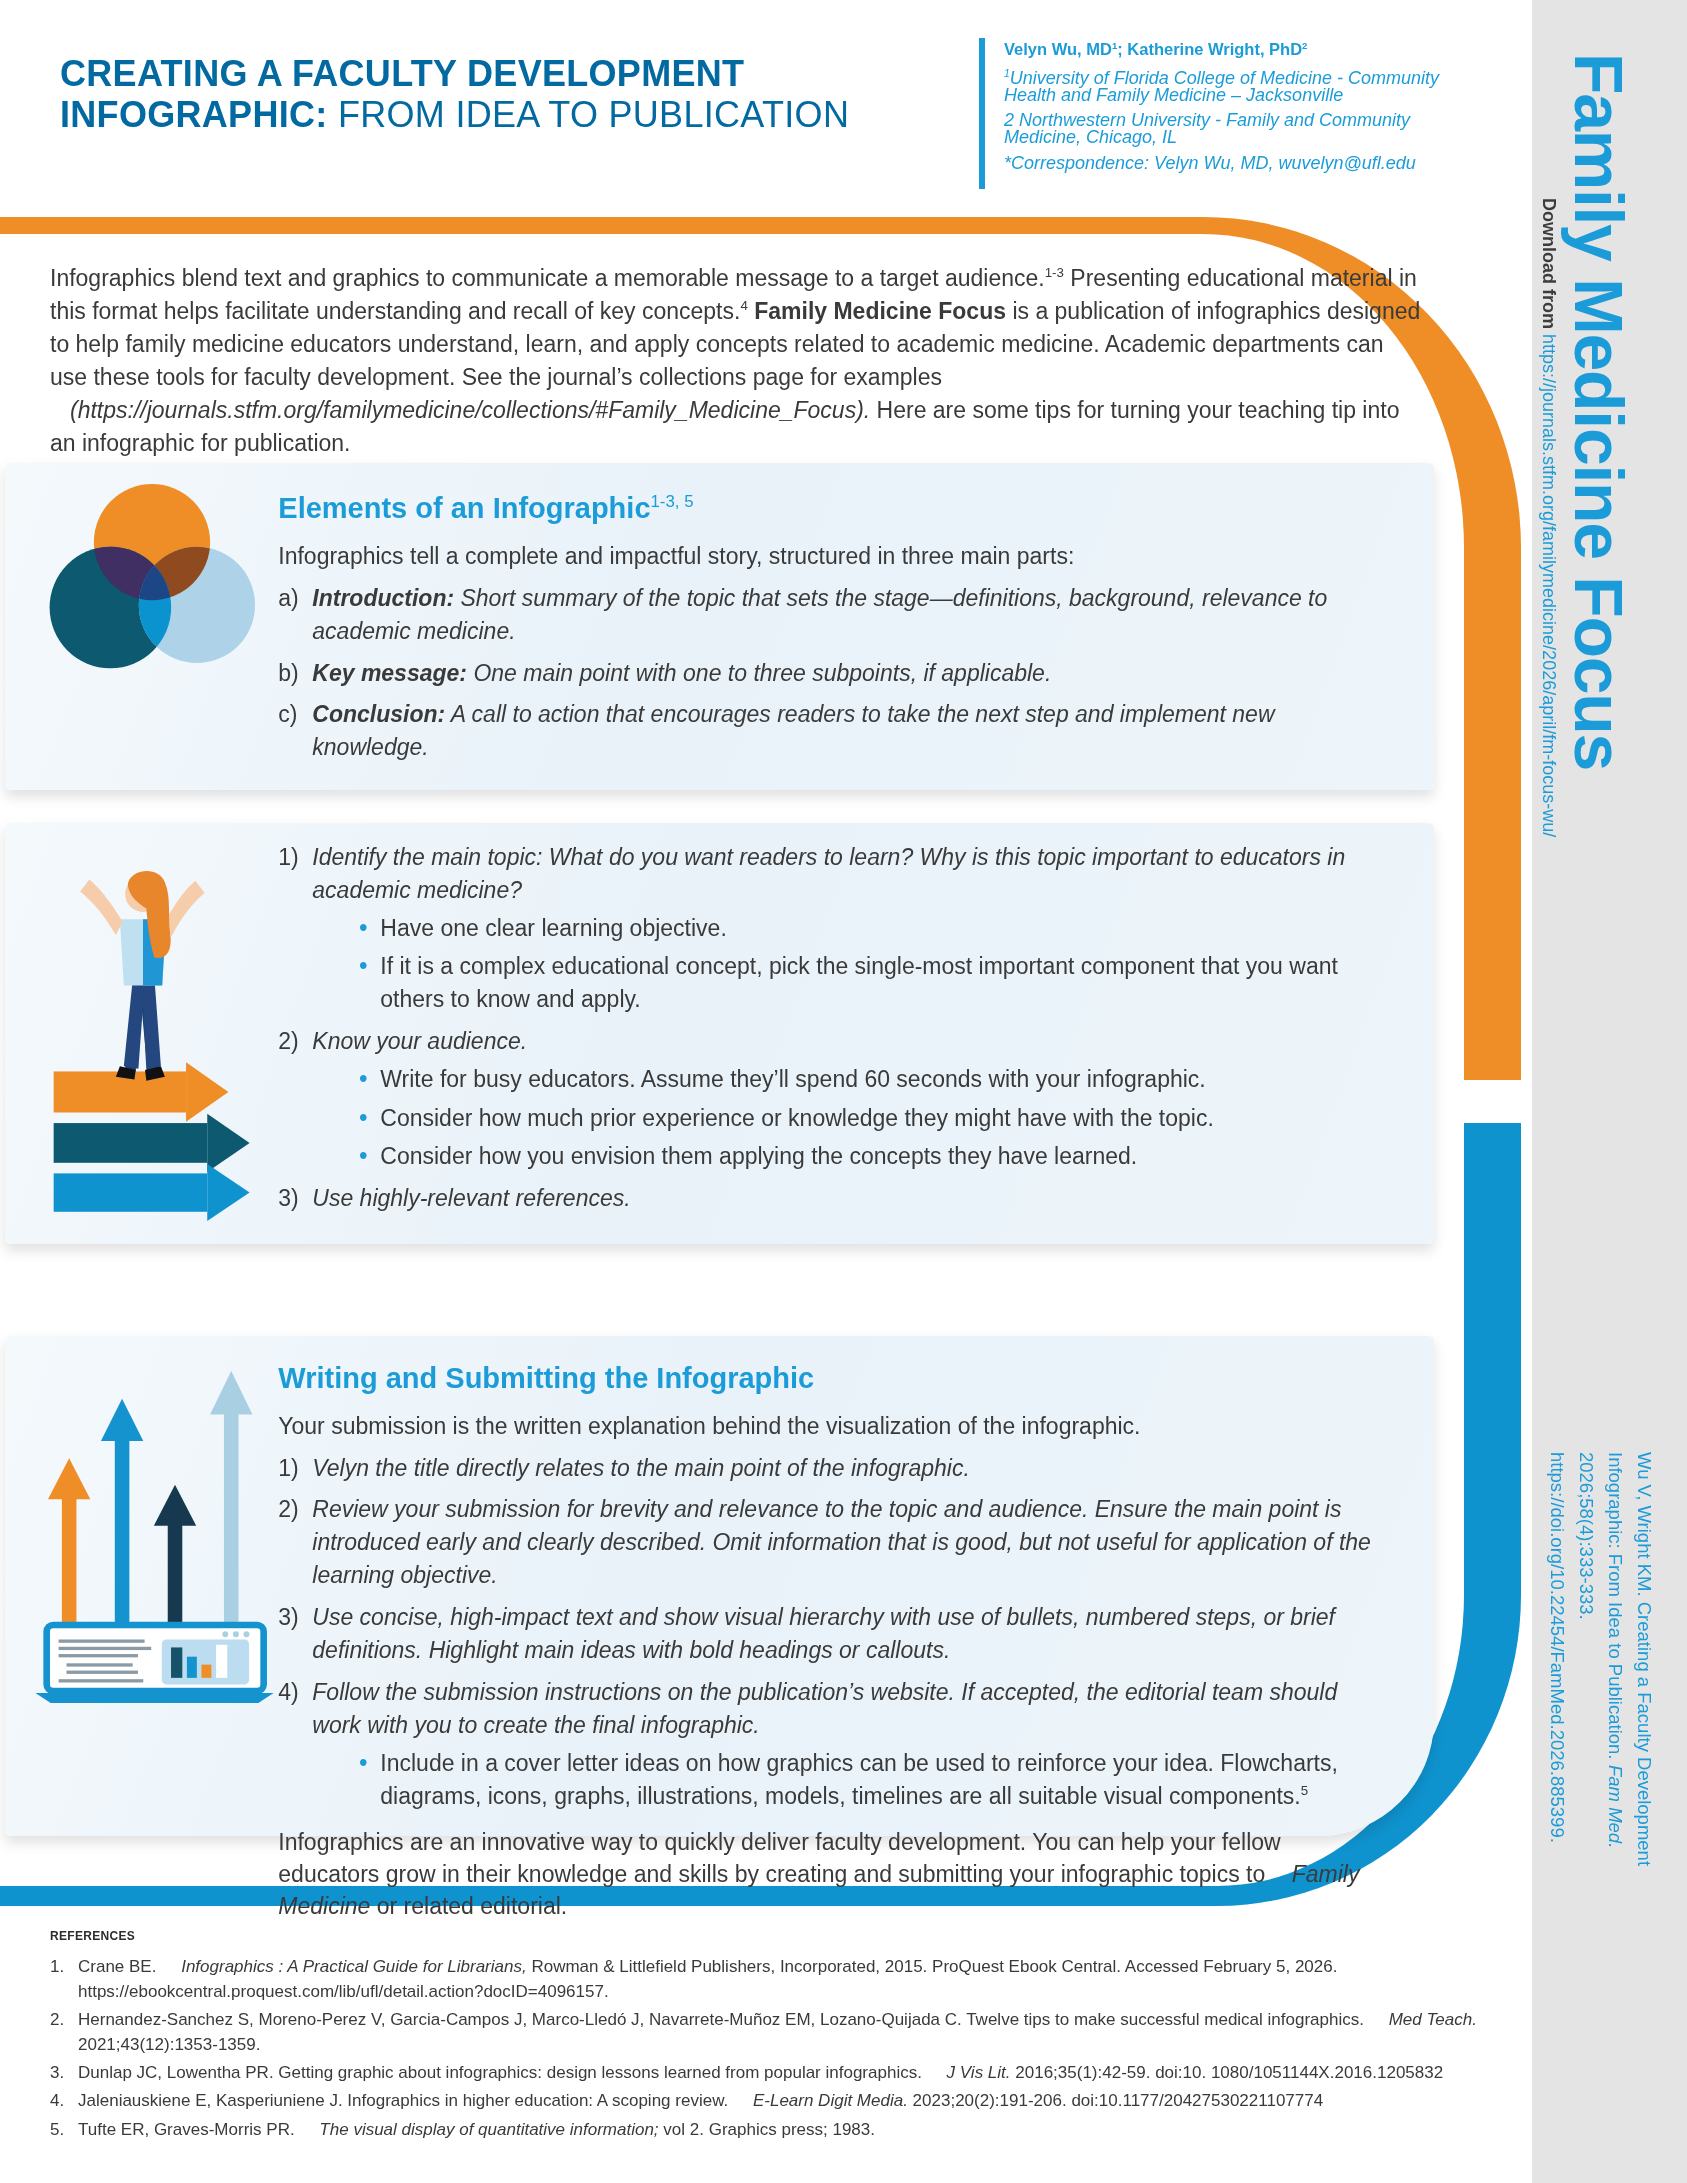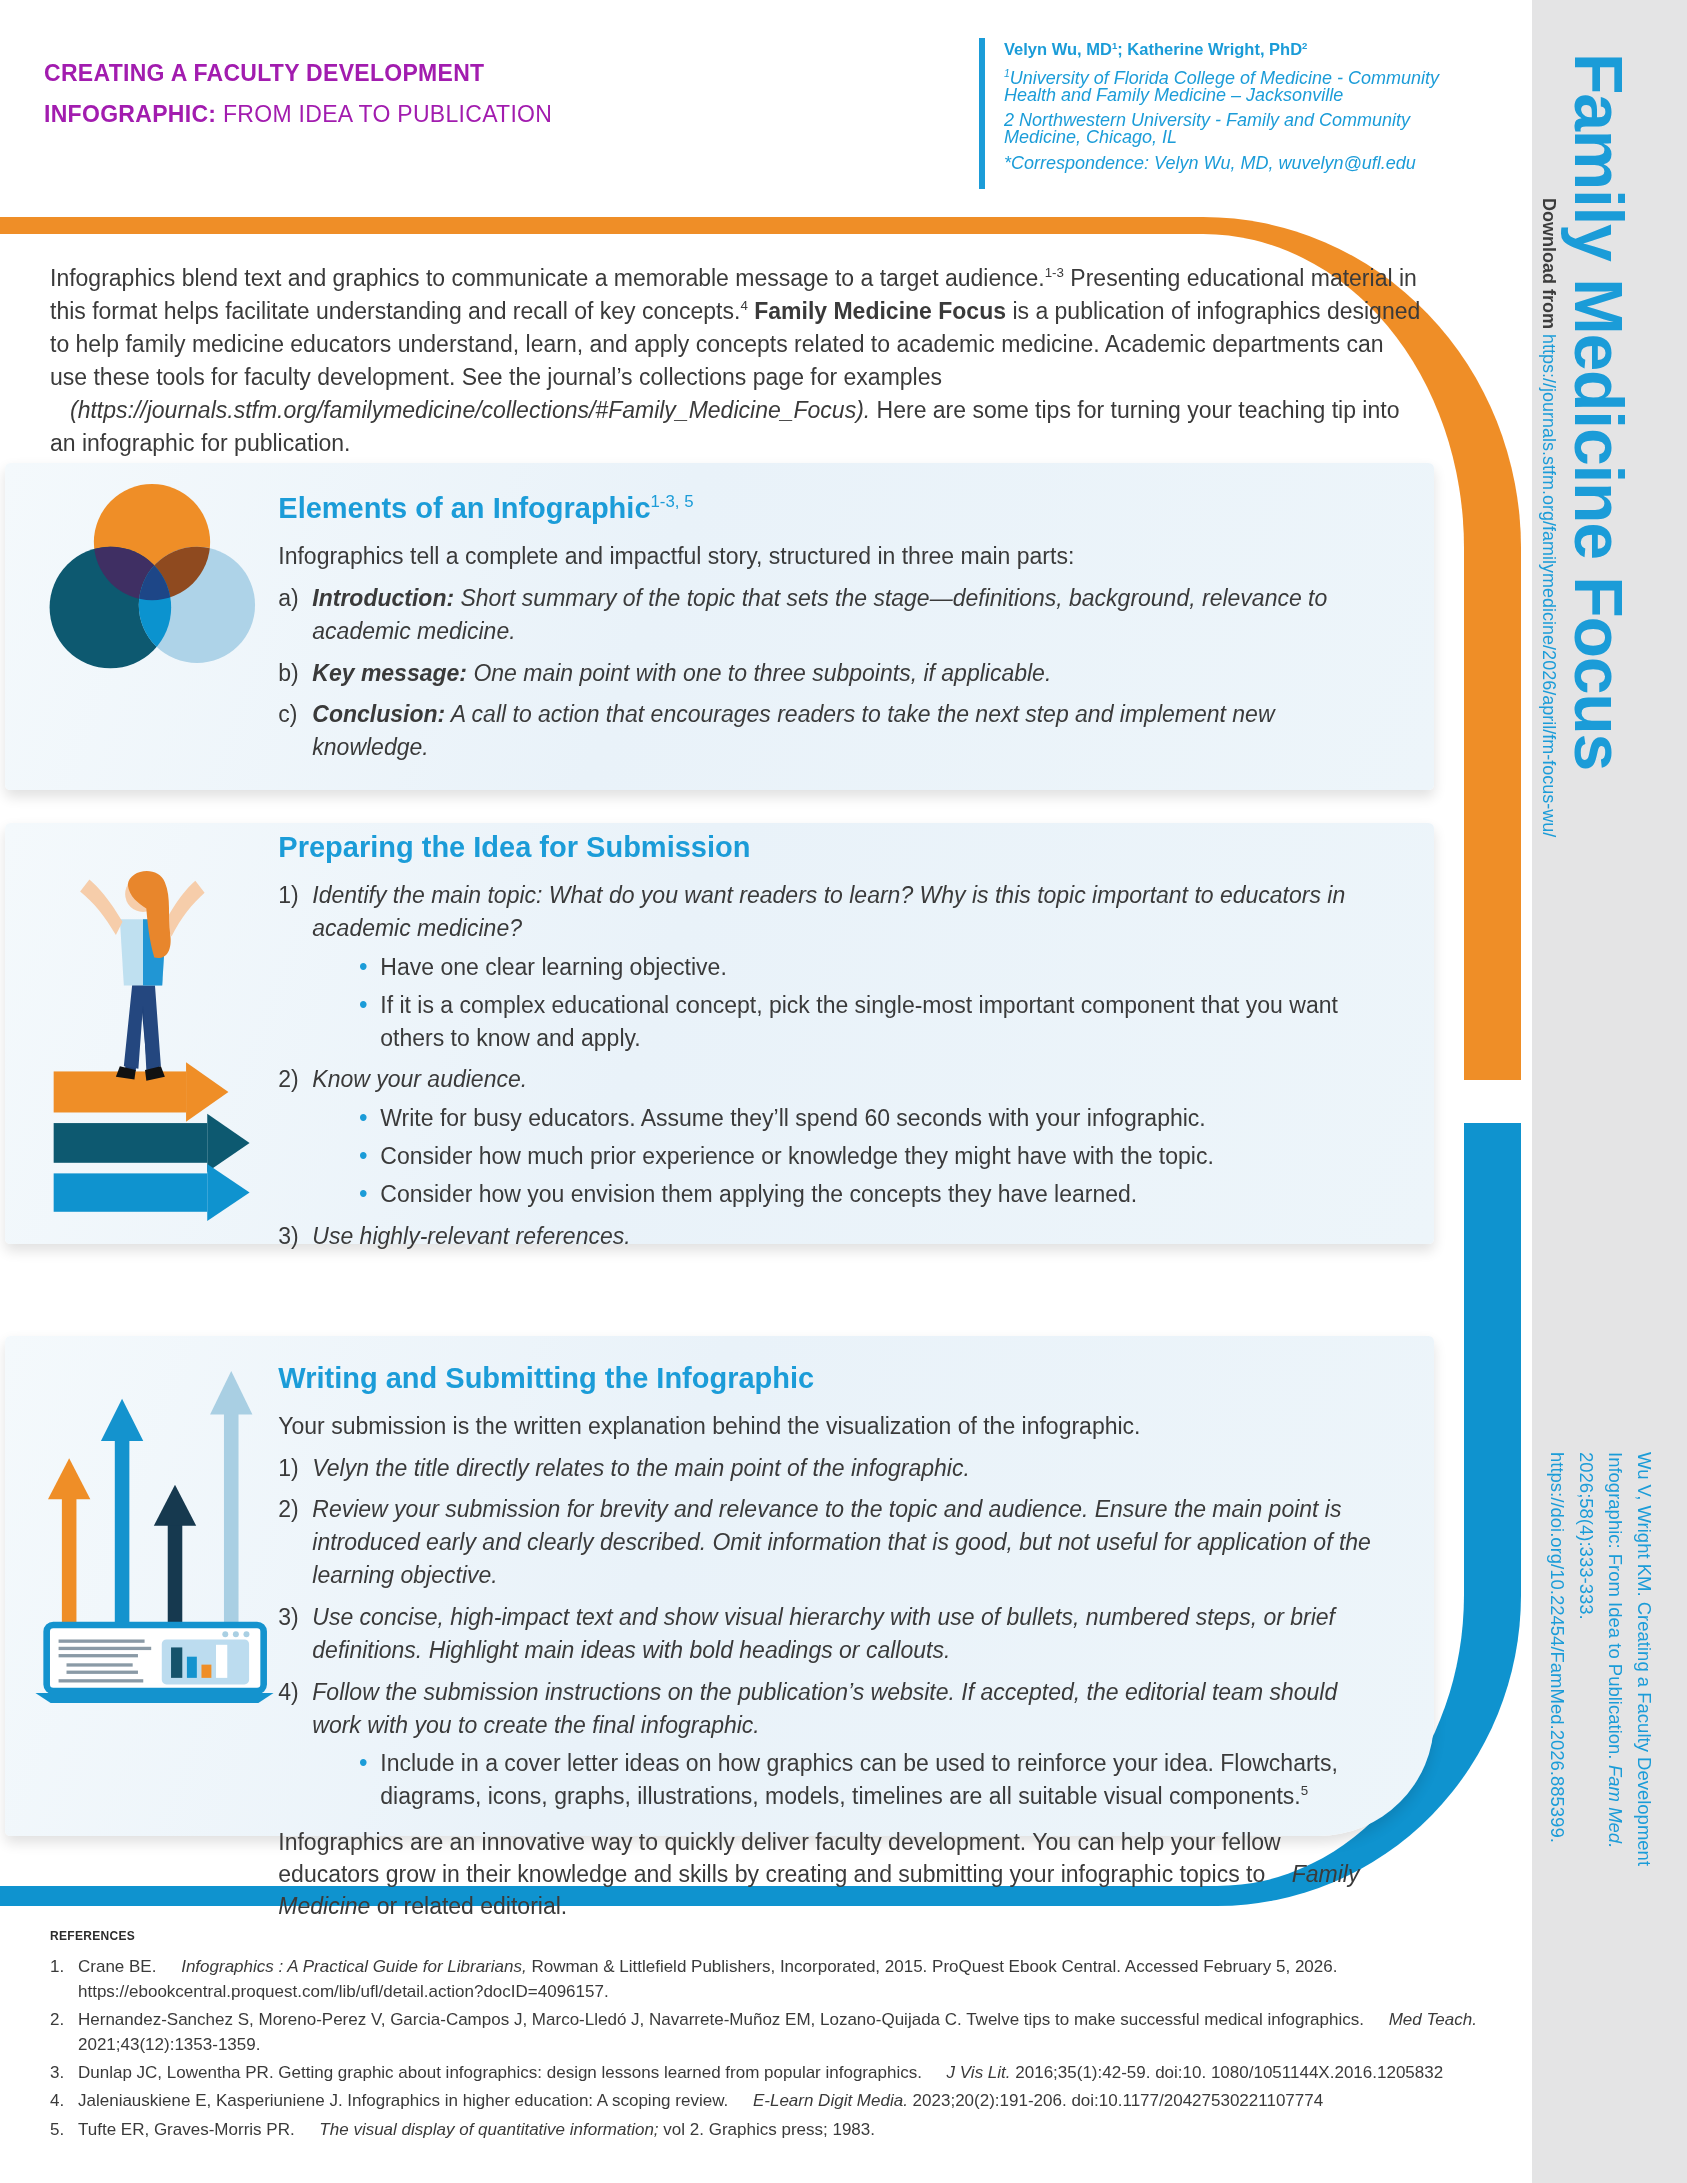--- a/index.html
+++ b/index.html
@@ -31,21 +31,21 @@
     border-top:17px solid #ef8e27; border-right:57px solid #ef8e27;
     border-top-right-radius:318px 331px;
   }
   .swoosh-blue {
     position:absolute; left:0; top:1123px; width:1521px; height:783px; box-sizing:border-box;
     border-bottom:20px solid #0f93cf; border-right:57px solid #0f93cf;
     border-bottom-right-radius:304px 311px;
   }
 
   
-  .page-title { position:absolute; left:44px; top:53px; font-size:23px; line-height:41px; color:#a21caf; letter-spacing:0.3px; }
+  .page-title { position:absolute; left:60px; top:53px; font-size:36px; line-height:41px; color:#0369a1; letter-spacing:0.3px; }
   .page-title .bold { font-weight:bold; }
   .author-rule { position:absolute; left:979px; top:38px; width:6px; height:151px; background:#1b9cd8; }
   .author-block { position:absolute; left:1004px; top:40px; width:437px; color:#1b9cd8; }
   .author-names { font-size:16.5px; font-weight:bold; margin:0 0 10.6px 0; }
   .author-affil { font-size:18px; font-style:italic; line-height:17px; margin:0 0 8.6px 0; }
 
   
   .intro { position:absolute; left:50px; top:262px; width:1373px; font-size:23px; line-height:33px; }
   .seg-b { font-weight:bold; }
   .seg-i { font-style:italic;margin-left:20px; }
@@ -179,21 +179,20 @@
         <polygon points="166,328 190,322 196,338 168,344" fill="#111111"></polygon>
         <path d="M128,100 L198,100 L192,200 L134,200 Z" fill="#bfe0f0"></path>
         <path d="M163,100 L198,100 L192,200 L163,200 Z" fill="#2196d4"></path>
         <path d="M132,104 C112,70 96,52 82,40 L68,58 C88,74 106,96 122,124 Z" fill="#f6cdaa"></path>
         <path d="M196,104 C214,72 228,54 242,42 L256,60 C238,76 220,98 206,126 Z" fill="#f6cdaa"></path>
         <circle cx="163" cy="62" r="27" fill="#f6cdaa"></circle>
         <path d="M140,48 C142,24 186,18 196,44 C206,68 200,96 204,122 C208,150 196,162 180,158 C172,130 170,108 168,84 C156,76 142,66 140,48 Z" fill="#e8862c"></path>
       </g>
     </svg>
     <div class="card-body">
-      <h2 class="card-heading">Preparing the Idea for Submission</h2>
       <div class="item">
         <span class="marker">1)</span>
         <span class="itext">Identify the main topic: What do you want readers to learn? Why is this topic important to educators in academic medicine?</span>
       </div>
       <div class="bullets">
         <div class="bullet">
             <span class="dot">•</span>
             <span class="btext">Have one clear learning objective.</span>
           </div>
         <div class="bullet">

